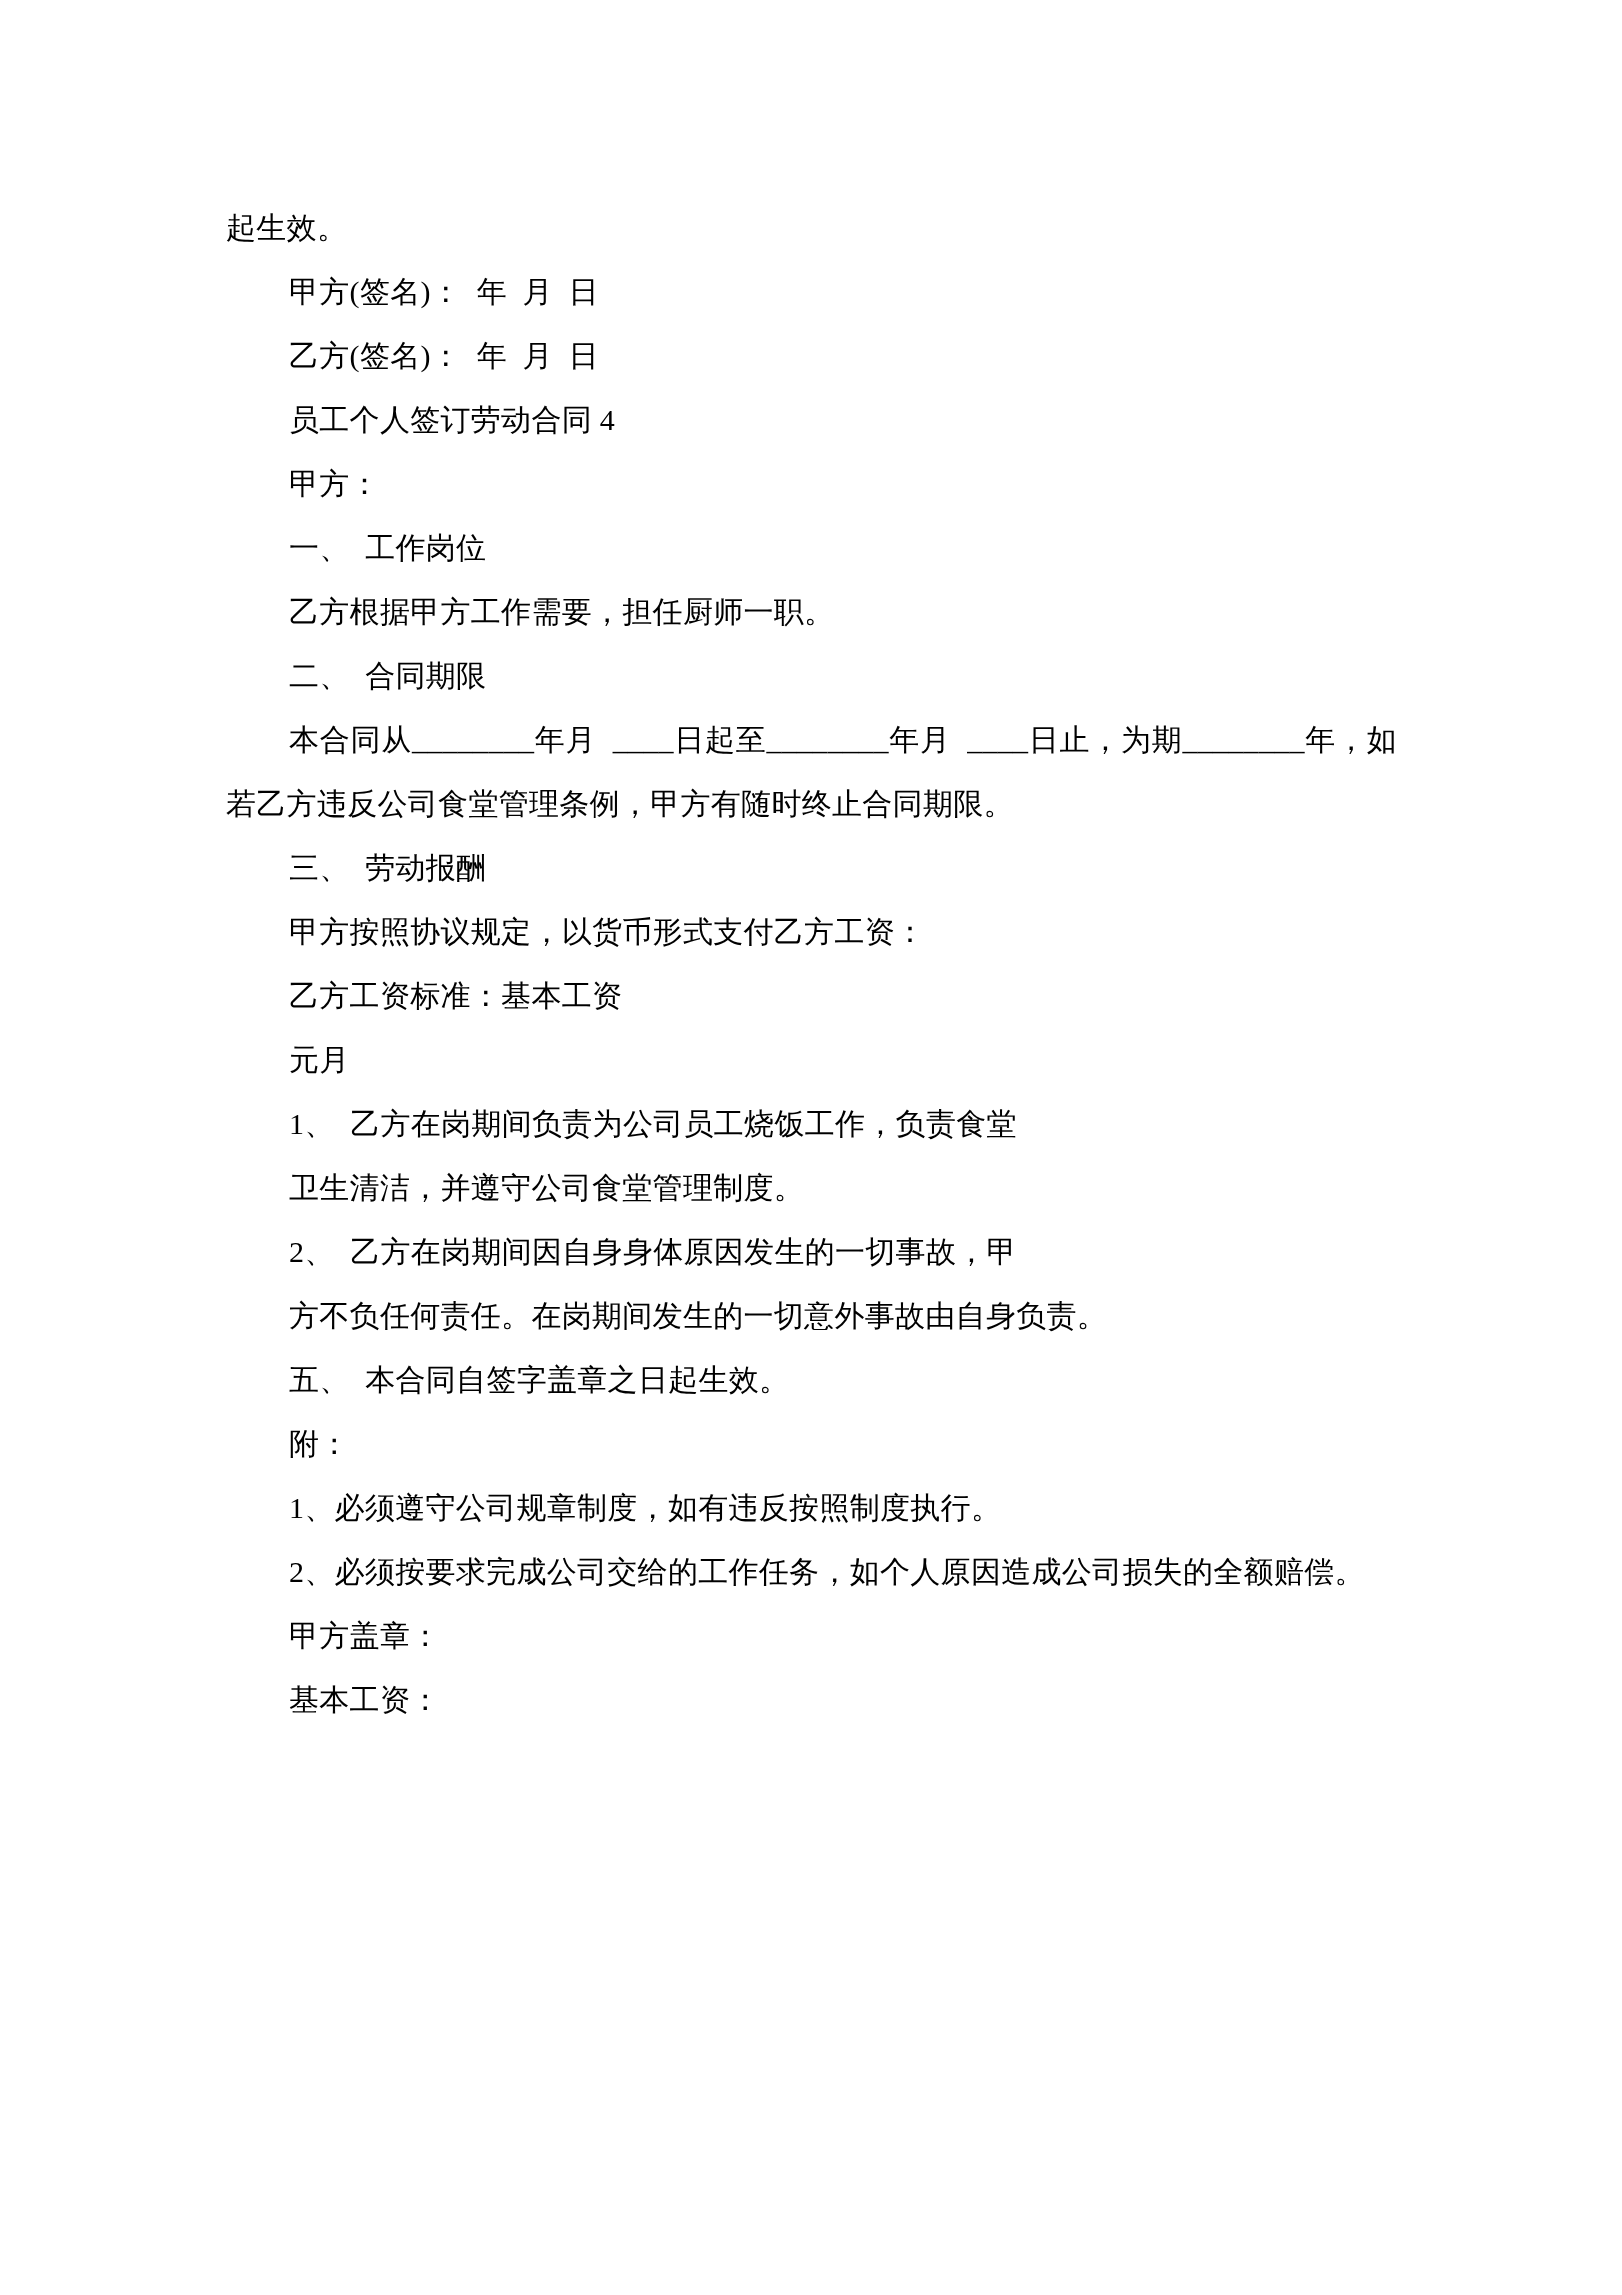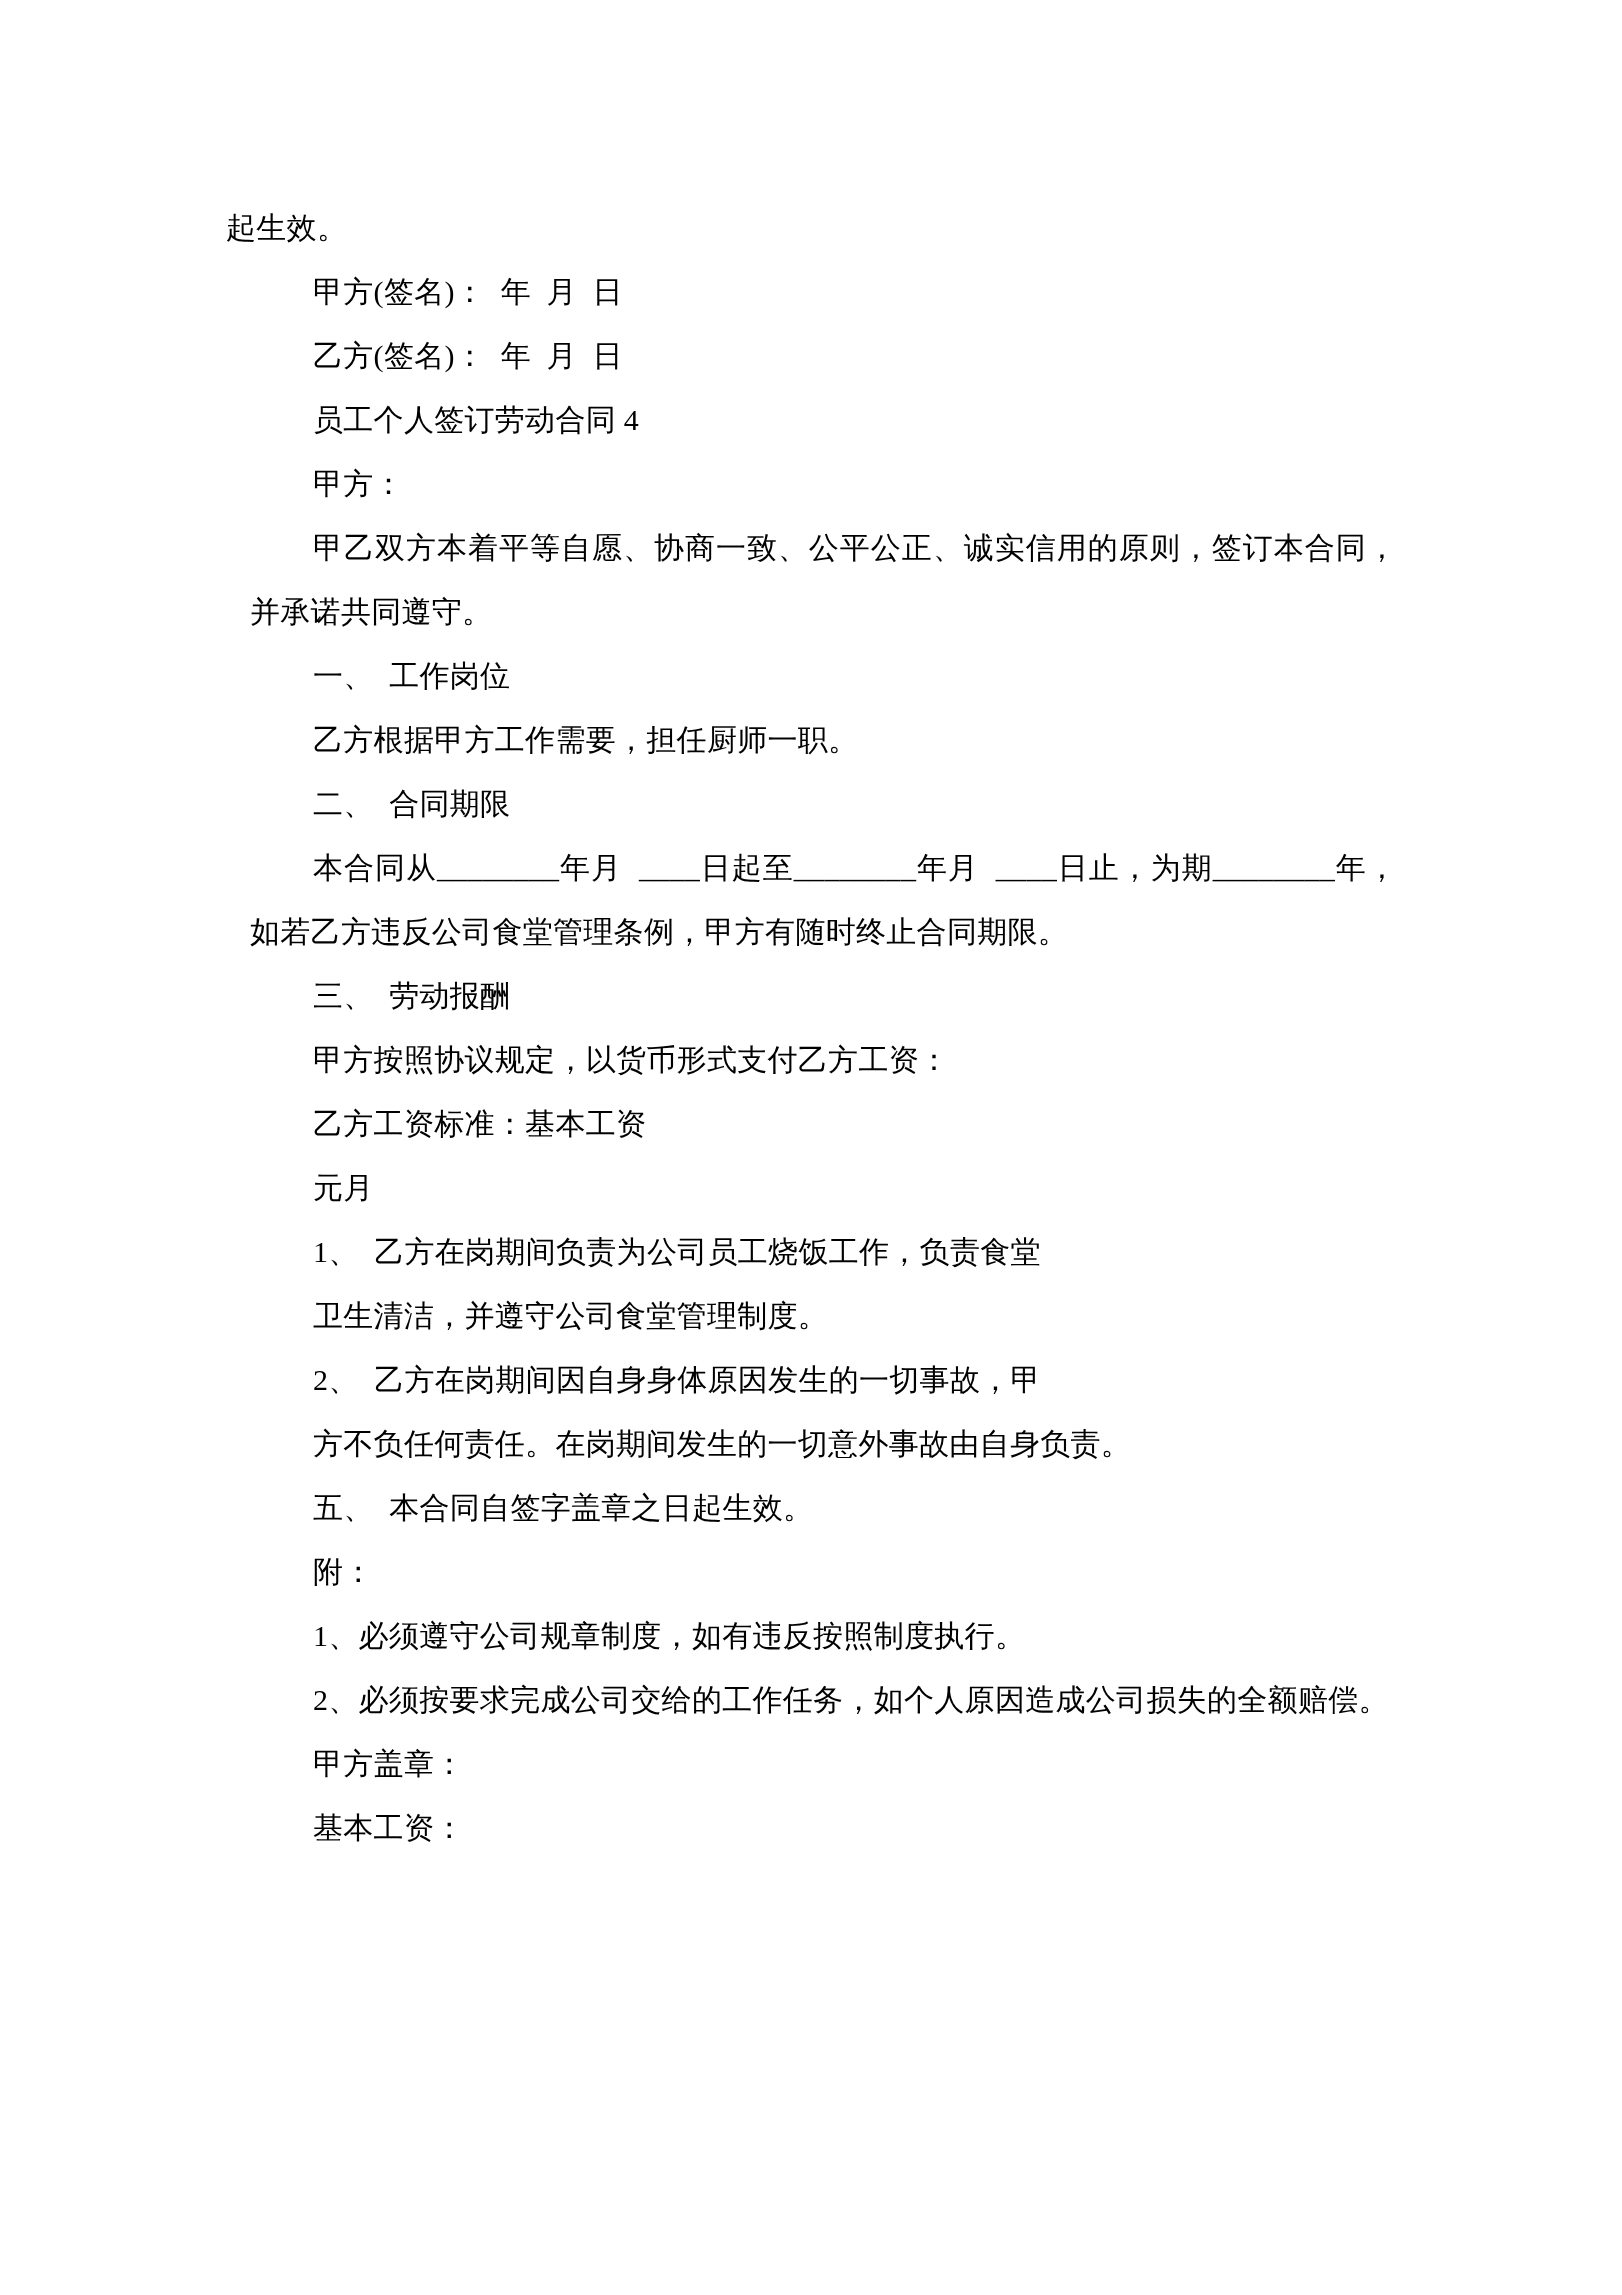--- a/index.html
+++ b/index.html
@@ -29,37 +29,35 @@
     text-align: justify;
     text-justify: inter-ideograph;
   }
   p {
     margin: 0;
     padding: 0;
     white-space: pre-wrap;
   }
   .indent {
     text-indent: 63px;
-    margin-left: 24px;
   }
   .noindent {
     text-indent: 0;
   }
 </style>
 </head>
 <body>
 
 <div class="page">
   <div class="doc-body">
     <p class="noindent">起生效。</p>
     <p class="indent">甲方(签名)：  年  月  日</p>
     <p class="indent">乙方(签名)：  年  月  日</p>
     <p class="indent">员工个人签订劳动合同 4</p>
     <p class="indent">甲方：</p>
-    <p class="indent">甲乙双方本着平等自愿、协商一致、公平公正、诚实信用的原则，签订本合同，并承诺共同遵守。</p>
     <p class="indent">一、  工作岗位</p>
     <p class="indent">乙方根据甲方工作需要，担任厨师一职。</p>
     <p class="indent">二、  合同期限</p>
     <p class="indent">本合同从________年月  ____日起至________年月  ____日止，为期________年，如若乙方违反公司食堂管理条例，甲方有随时终止合同期限。</p>
     <p class="indent">三、  劳动报酬</p>
     <p class="indent">甲方按照协议规定，以货币形式支付乙方工资：</p>
     <p class="indent">乙方工资标准：基本工资</p>
     <p class="indent">元月</p>
     <p class="indent">1、  乙方在岗期间负责为公司员工烧饭工作，负责食堂</p>
     <p class="indent">卫生清洁，并遵守公司食堂管理制度。</p>

